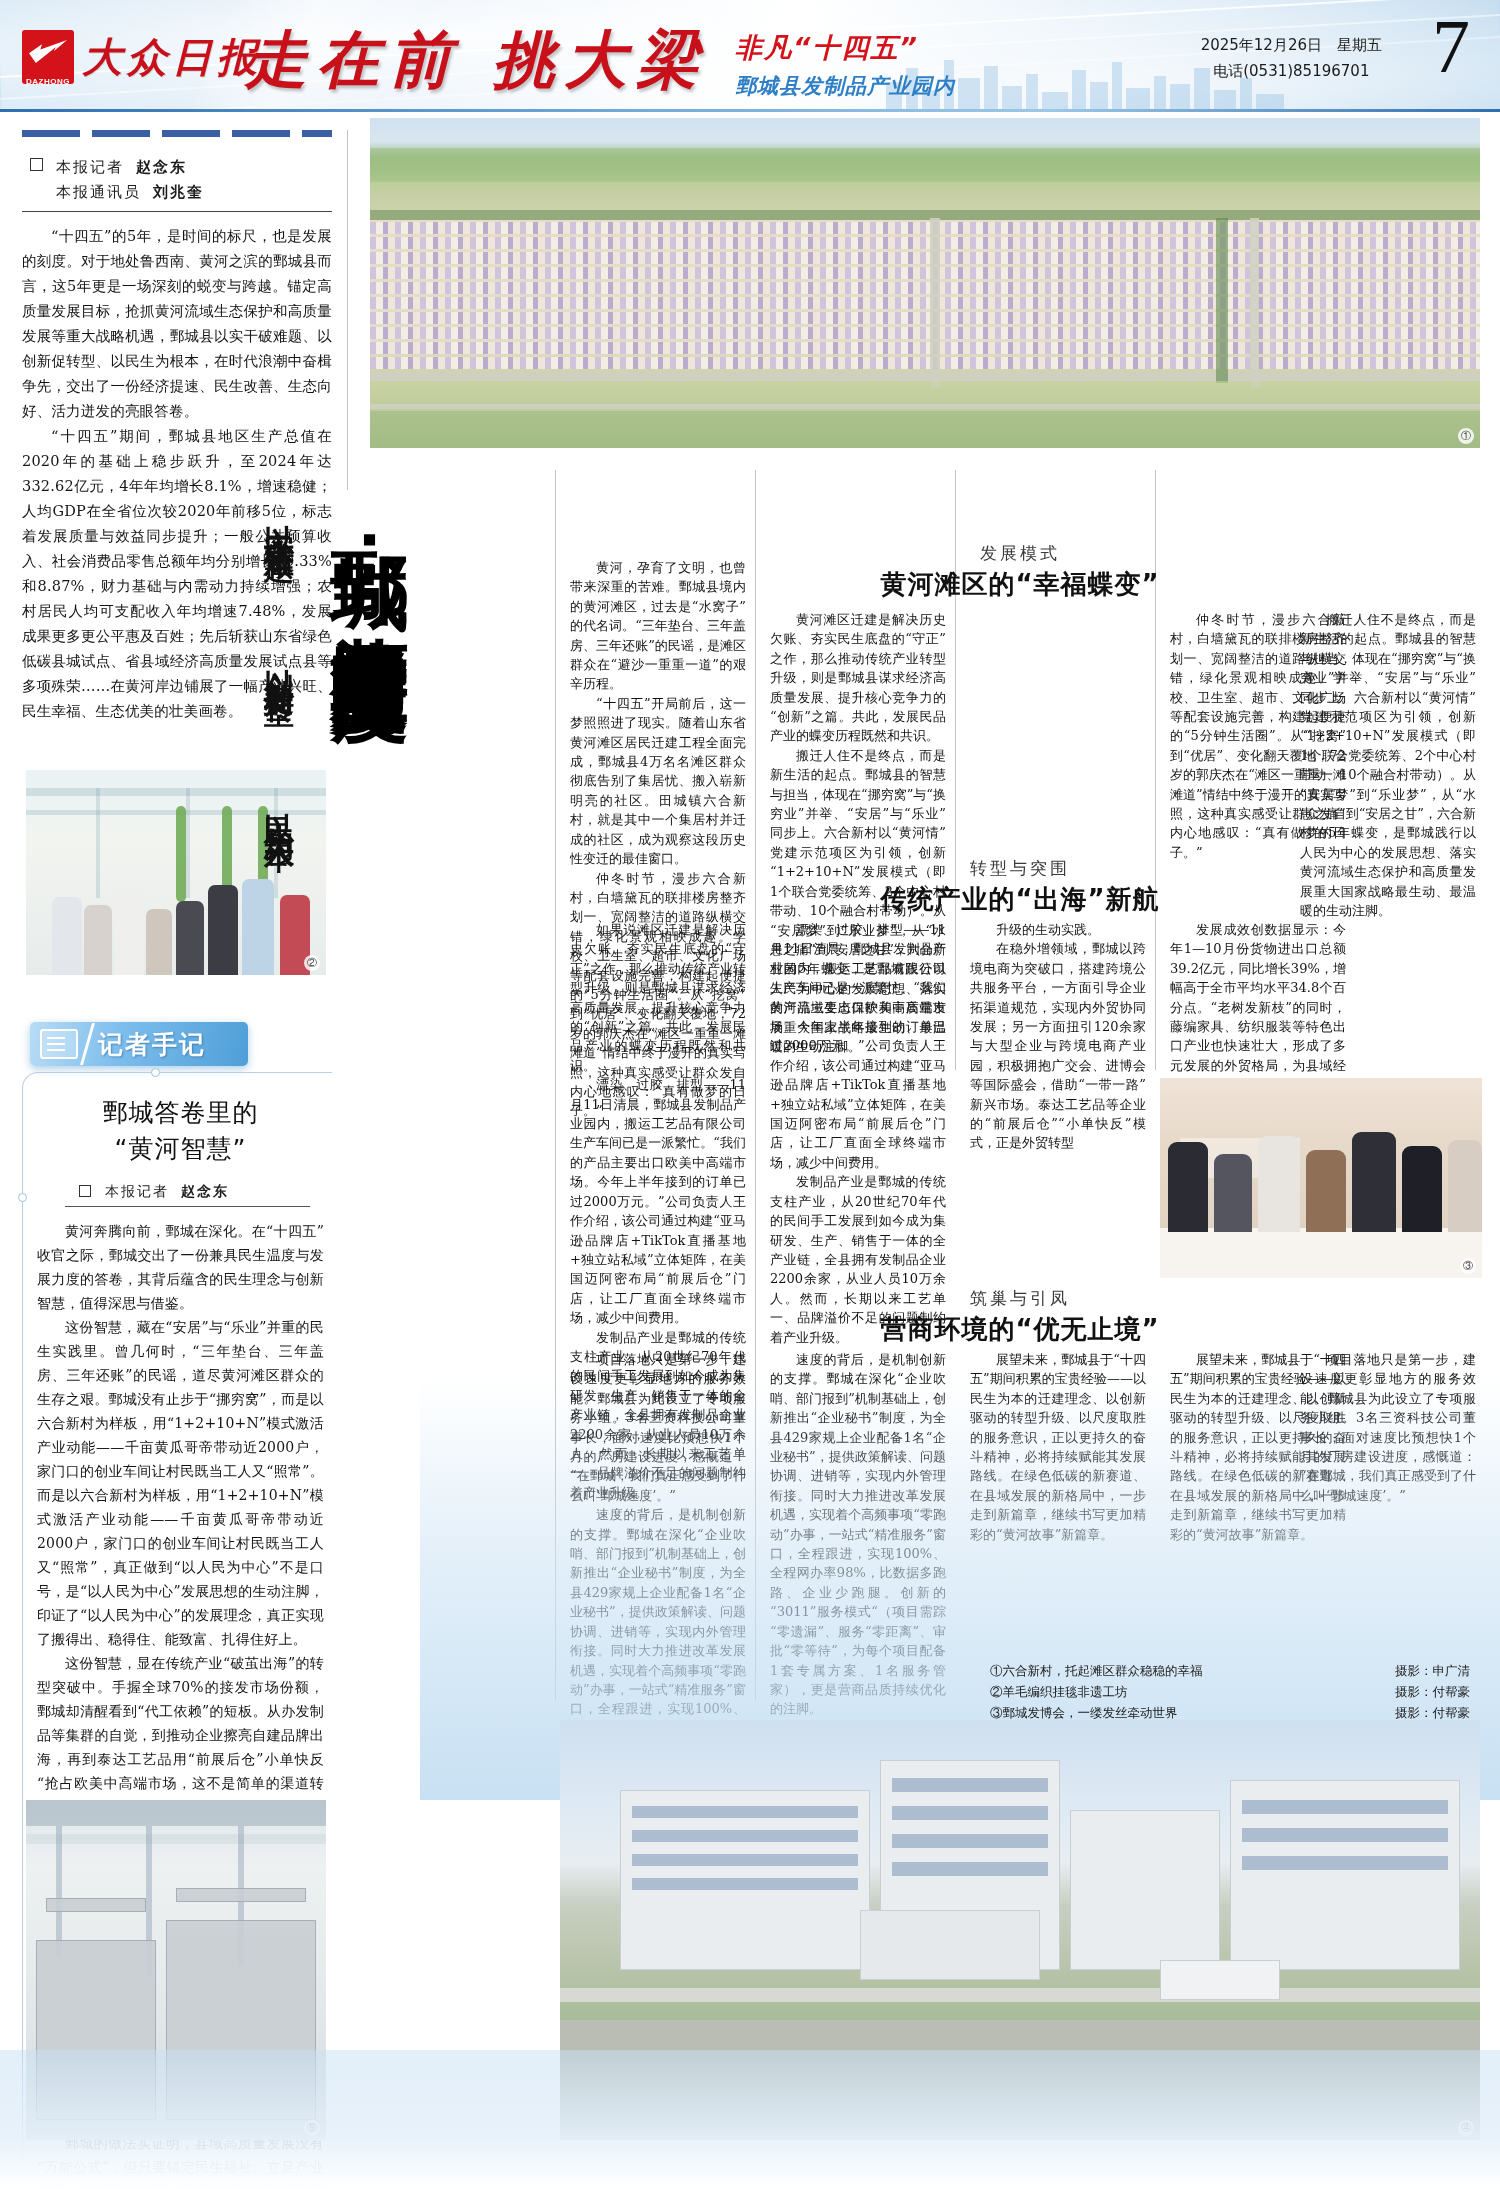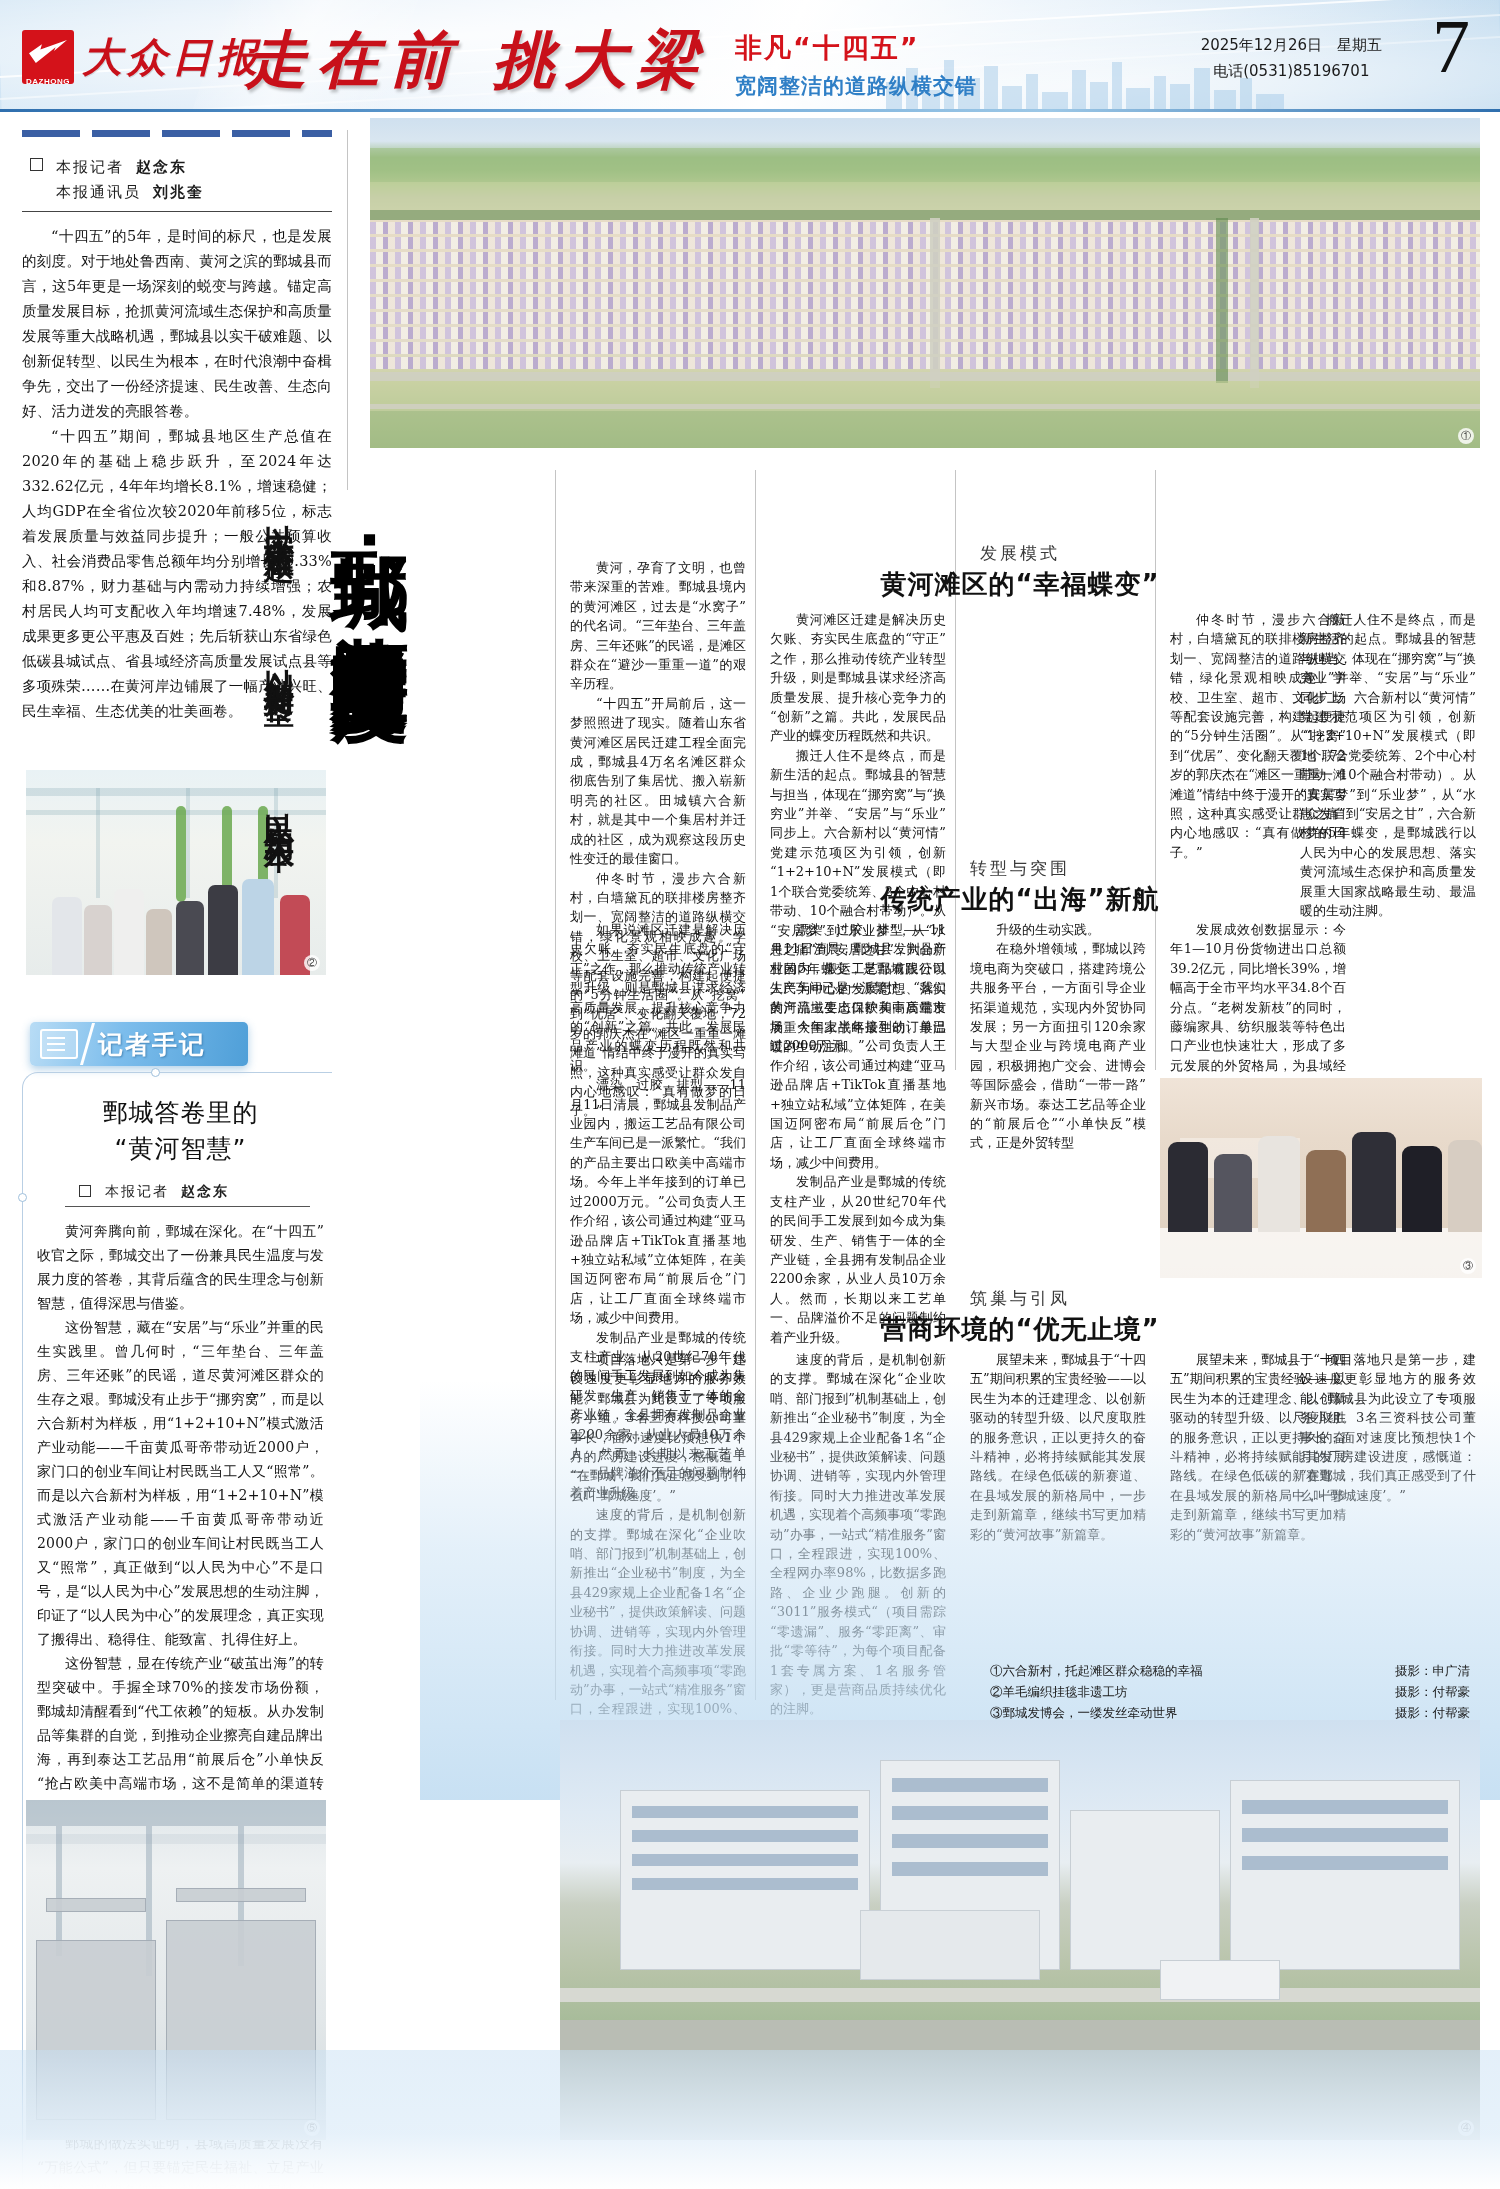--- a/index.html
+++ b/index.html
@@ -77,21 +77,21 @@
   .banner-cal{
     position:absolute; left:245px; top:18px;
     font-family:"DejaVu Serif",serif;
     font-size:62px; font-weight:700; color:#c8101a; letter-spacing:10px;
     font-style:italic;
     text-shadow:2px 3px 3px rgba(0,0,0,.22);
     white-space:nowrap;
   }
 
   .banner-sub{
-    position:absolute; left:735px; top:30px; width:300px;
+    position:absolute; left:735px; top:30px; width:300px;font-style:italic;
   }
   .banner-sub .l1{
     font-family:"DejaVu Sans",sans-serif;
     font-size:27px; font-weight:700; color:#d4121a; letter-spacing:2px;
     white-space:nowrap;
   }
   .banner-sub .l2{
     font-family:"DejaVu Sans",sans-serif;
     font-size:21px; font-weight:700; color:#2f7fc6; letter-spacing:1px;
     margin-top:6px; white-space:nowrap;
@@ -352,21 +352,21 @@
         <div class="sw"></div>
         <div class="py">DAZHONG</div>
       </div>
       <div class="logo-text">大众日报</div>
     </div>
 
     <div class="banner-cal">走在前 挑大梁</div>
 
     <div class="banner-sub">
       <div class="l1">非凡“十四五”</div>
-      <div class="l2">宽阔整洁的道路纵横交错</div>
+      <div class="l2">鄄城县发制品产业园内</div>
     </div>
 
     <div class="mh-date">
       <div>2025年12月26日　星期五</div>
       <div>电话(0531)85196701</div>
     </div>
     <div class="mh-pageno">7</div>
     <div class="mh-rule"></div>
   </div>
 

